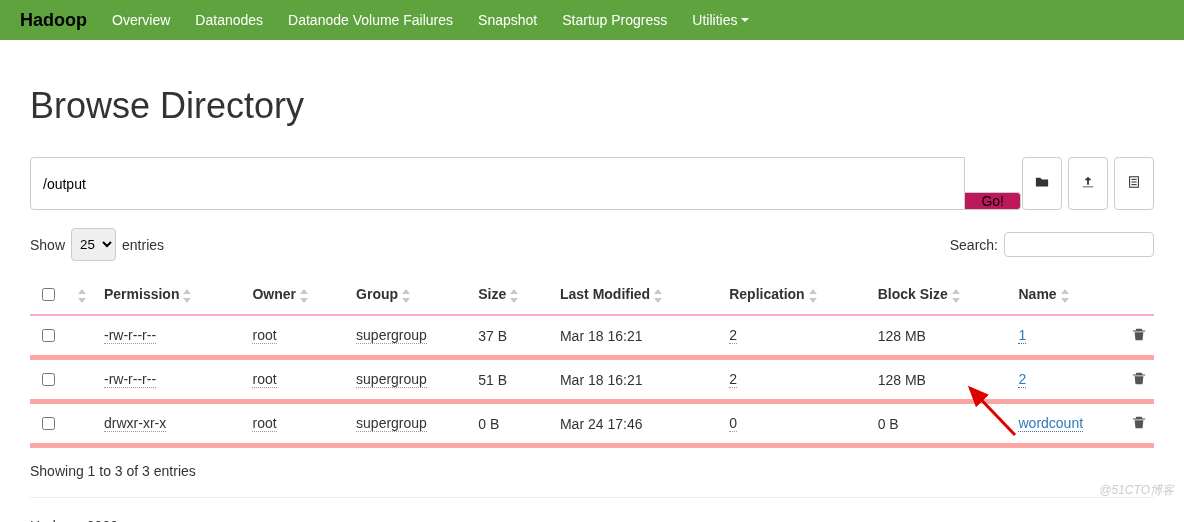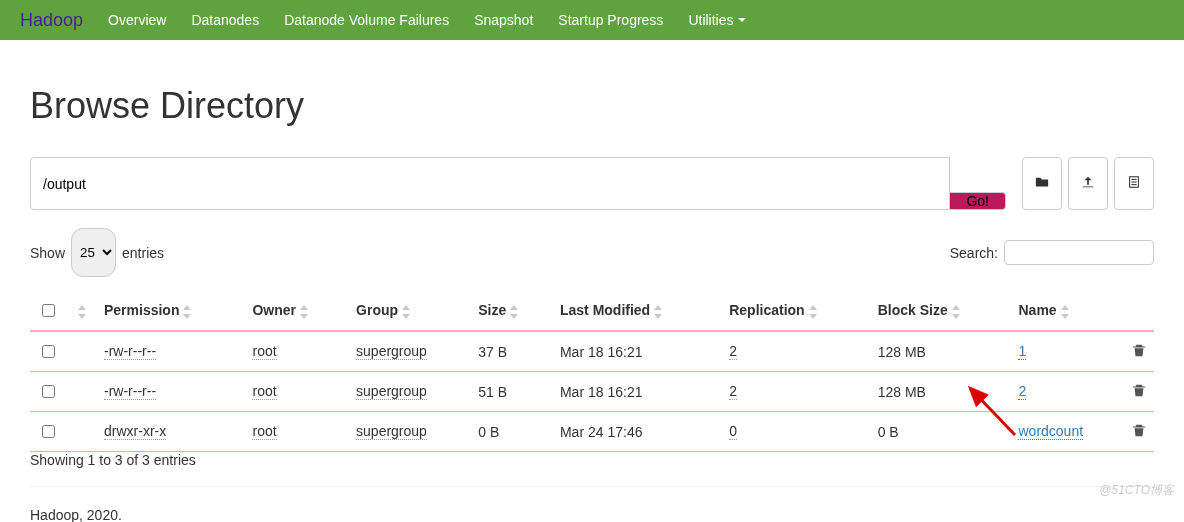--- a/index.html
+++ b/index.html
@@ -1,42 +1,42 @@
 <!DOCTYPE html>
 <html><head>
 <meta charset="utf-8">
 <style>
   * { box-sizing: border-box; }
   body { margin: 0; font-family: "Helvetica Neue", Helvetica, Arial, sans-serif; font-size: 14px; color: #333; background: #fff; }
   .navbar { background: #5fa33e; padding: 0 20px; display: flex; align-items: center; height: 40px; }
-  .navbar .brand { color: #4c1d95; font-size: 18px; font-weight: 400; margin-right: 25px; }
+  .navbar .brand { color: #000000; font-size: 18px; font-weight: 700; margin-right: 25px; }
   .navbar .nav-item { color: #fff; font-size: 14px; margin-right: 25px; cursor: pointer; display: flex; align-items: center; }
   .caret { display: inline-block; width: 0; height: 0; margin-left: 4px; vertical-align: middle; border-top: 4px solid #fff; border-right: 4px solid transparent; border-left: 4px solid transparent; }
   .container { padding: 15px 30px; }
   h1 { font-size: 36px; font-weight: 500; margin: 30px 0 30px 0; color: #333; }
-  .path-row { display: flex; align-items: stretch; margin-bottom: 18px; gap: 16px; }
+  .path-row { display: flex; align-items: stretch; margin-bottom: 18px; gap: 1px; }
   .input-group { display: flex; flex: 1; }
   .path-input { flex: 1; border: 1px solid #ccc; border-radius: 4px 0 0 4px; padding: 8px 12px; font-size: 14px; }
   .go-btn { border: 1px solid #ccc; border-left: none; border-radius: 0 4px 4px 0; background: #be185d; padding: 0 16px; font-size: 14px; cursor: pointer; margin-top: 35px; }
   .icon-btns { display: flex; gap: 6px; }
   .icon-btn { border: 1px solid #ccc; border-radius: 4px; background: #fff; width: 40px; display: flex; align-items: center; justify-content: center; cursor: pointer; }
   .controls-row { display: flex; justify-content: space-between; align-items: center; margin-bottom: 14px; }
   .show-entries { display: flex; align-items: center; gap: 6px; }
-  .show-entries select { border: 1px solid #ccc; border-radius: 12px; padding: 15px 4px; }
+  .show-entries select { border: 1px solid #ccc; border-radius: 4px; padding: 7px 4px; }
   .search-box { display: flex; align-items: center; gap: 6px; }
   .search-box input { border: 1px solid #ccc; border-radius: 4px; padding: 4px 8px; width: 150px; }
   table { width: 100%; border-collapse: collapse; }
   thead th { text-align: left; padding: 10px 8px; border-bottom: 2px solid #f9a8d4; font-weight: 700; white-space: nowrap; }
-  tbody td { padding: 10px 8px; border-bottom: 1px solid #fca5a5; vertical-align: middle; }
+  tbody td { padding: 10px 8px; border-bottom: 5px solid #fca5a5; vertical-align: middle; }
   .sort-icons { display: inline-block; vertical-align: middle; margin-left: 4px; width: 10px; height: 14px; position: relative; opacity: 0.35; }
   .sort-icons::before { content: ""; position: absolute; top: 0; left: 0; border-left: 4px solid transparent; border-right: 4px solid transparent; border-bottom: 5px solid #666; }
   .sort-icons::after { content: ""; position: absolute; bottom: 0; left: 0; border-left: 4px solid transparent; border-right: 4px solid transparent; border-top: 5px solid #666; }
   .dotted-link { color: #333; border-bottom: 1px dotted #999; cursor: pointer; display: inline-block; }
   .name-link { color: #337ab7; border-bottom: 1px dotted #337ab7; cursor: pointer; display: inline-block; }
-  .footer-row { display: flex; justify-content: space-between; align-items: center; }
+  .footer-row { display: flex; justify-content: space-between; align-items: center; margin-top: 15px; }
   .pagination { display: flex; border: 1px solid #ddd; border-radius: 4px; overflow: hidden; }
   .page-btn { padding: 6px 12px; background: #fff; color: #337ab7; cursor: pointer; border-right: 1px solid #ddd; }
   .page-btn:last-child { border-right: none; }
   .page-btn.active { background: #337ab7; color: #fff; }
   .page-btn.disabled { color: #777; cursor: not-allowed; }
   .footer-text { margin: 20px 0 0 0; color: #333; font-size: 14px; }
   .watermark { position: fixed; bottom: 23px; right: 10px; color: #ccc; font-size: 12px; font-style: italic; }
   .trash-icon svg, .icon-btn svg { width: 14px; height: 14px; }
   .arrow-annotation { position: absolute; pointer-events: none; }
   hr.sep { border: none; border-top: 1px solid #eee; margin: 18px 0; }

